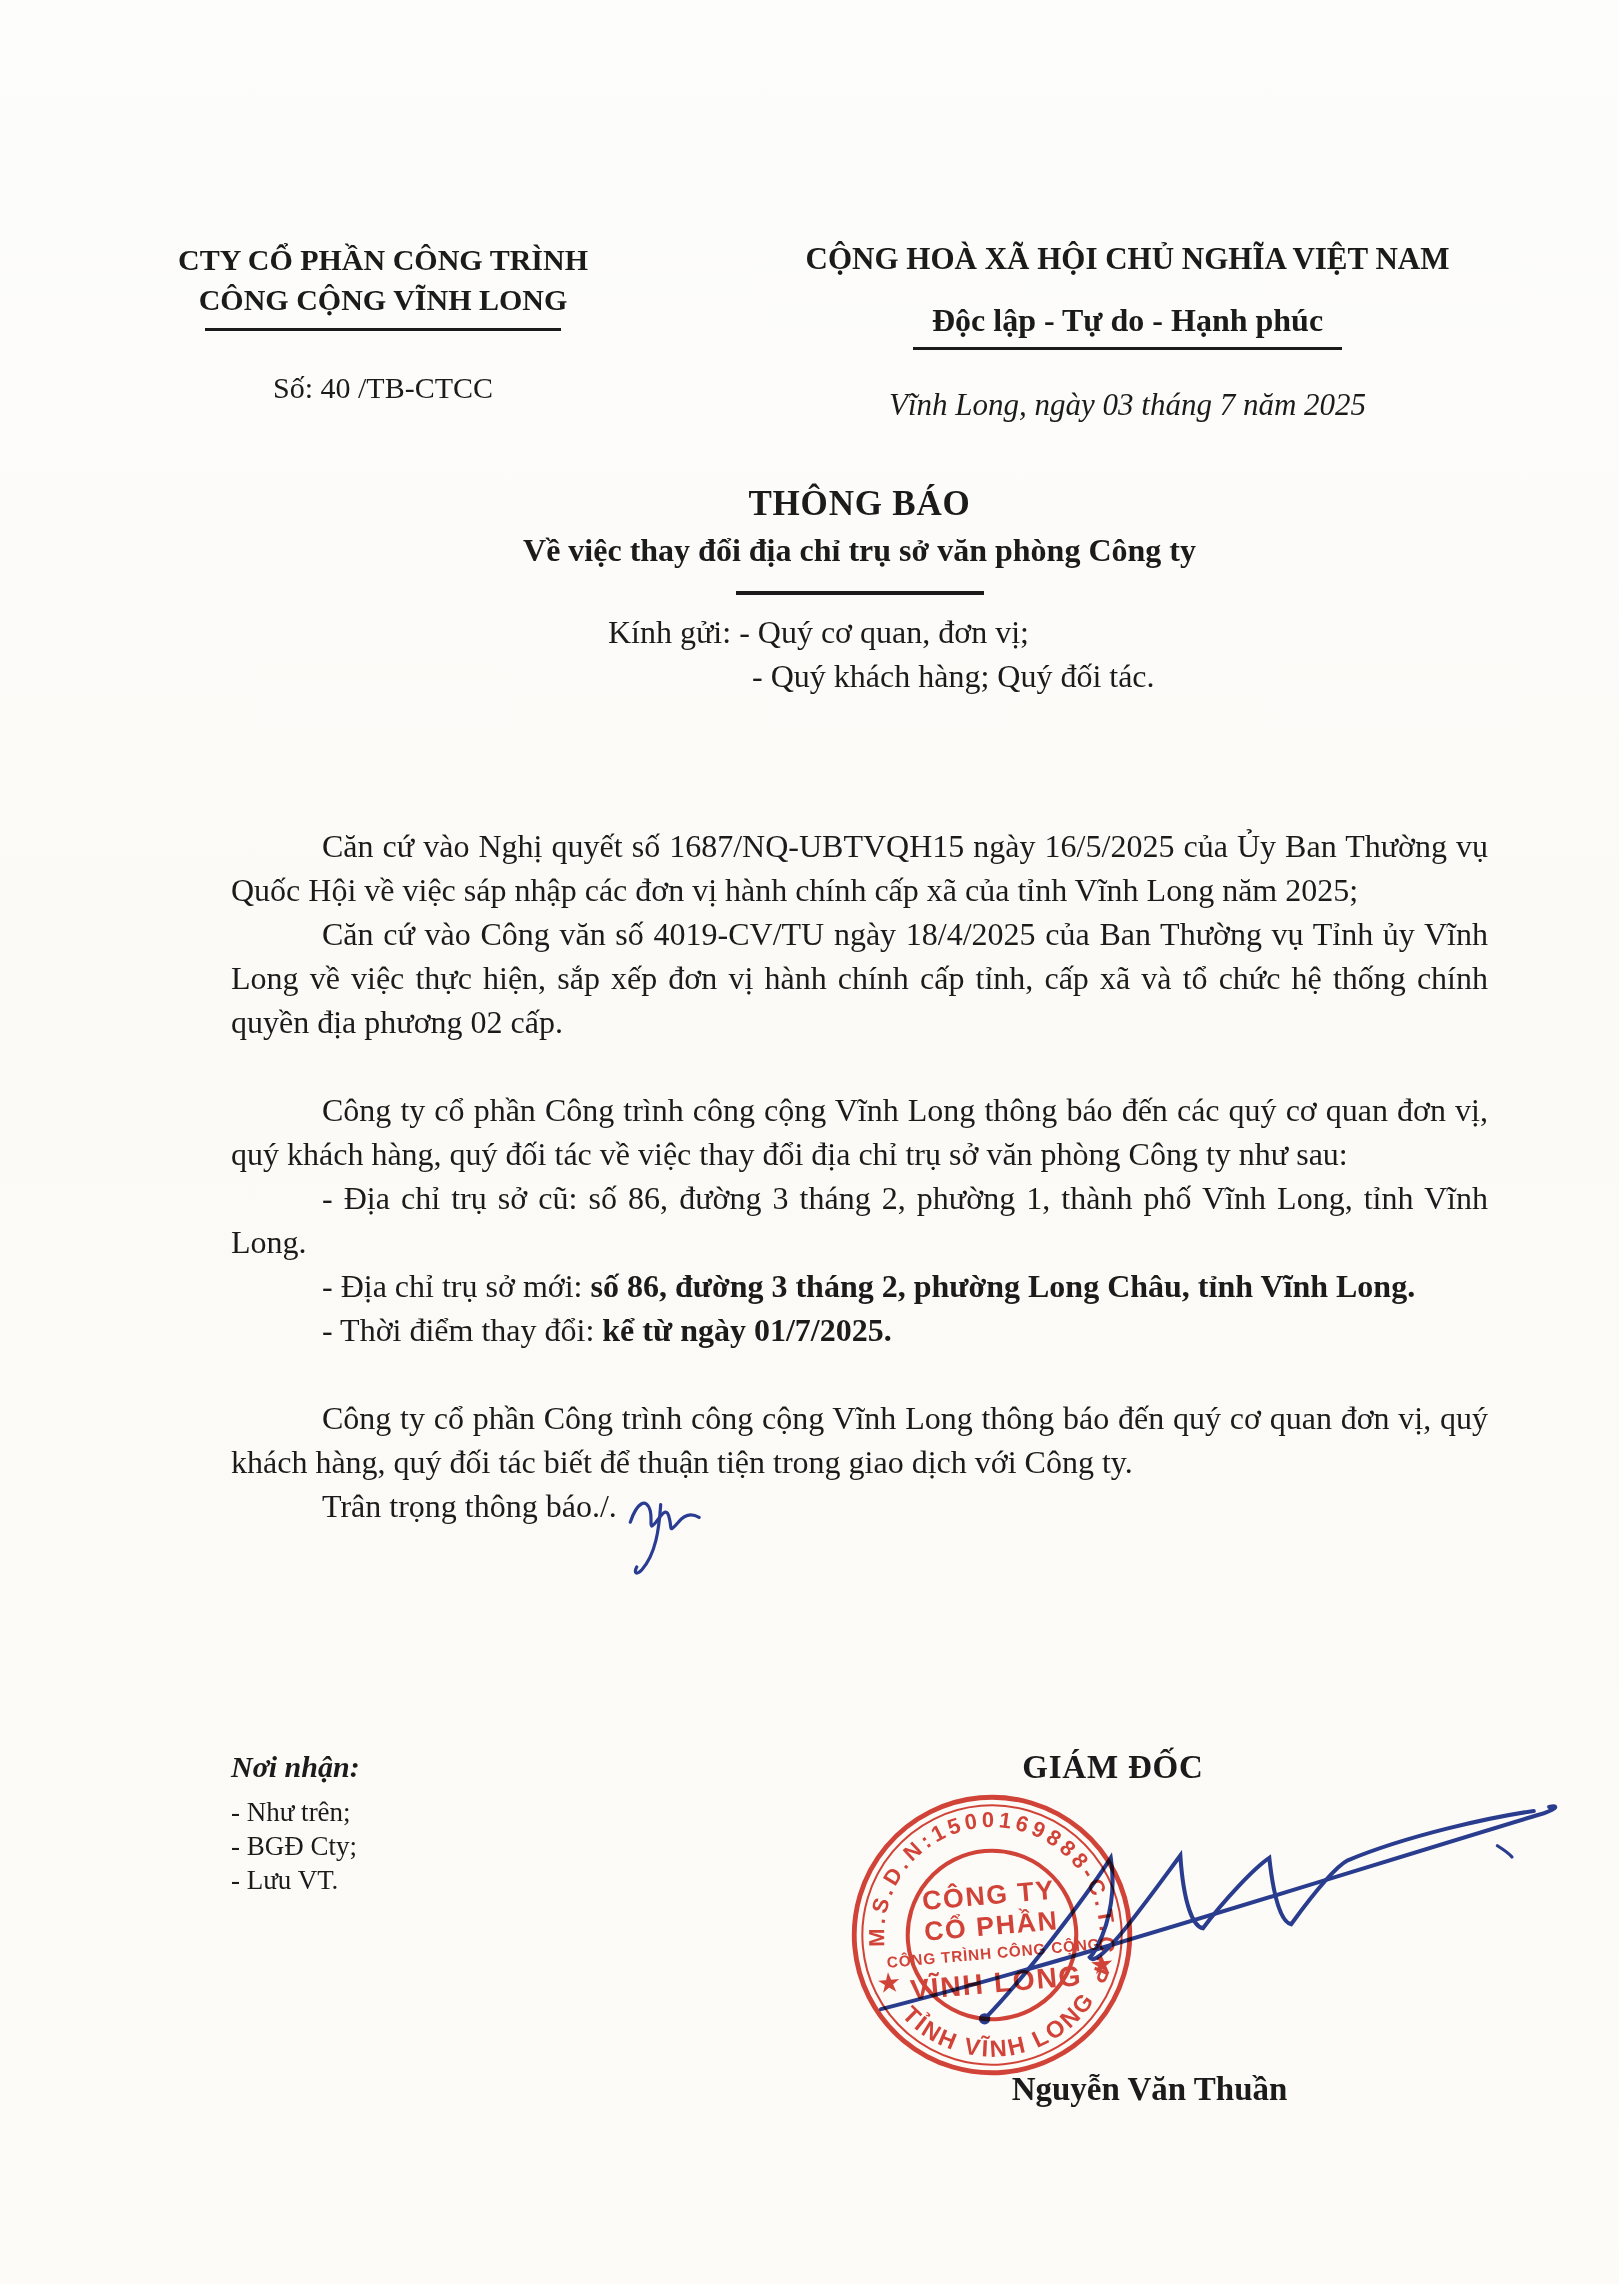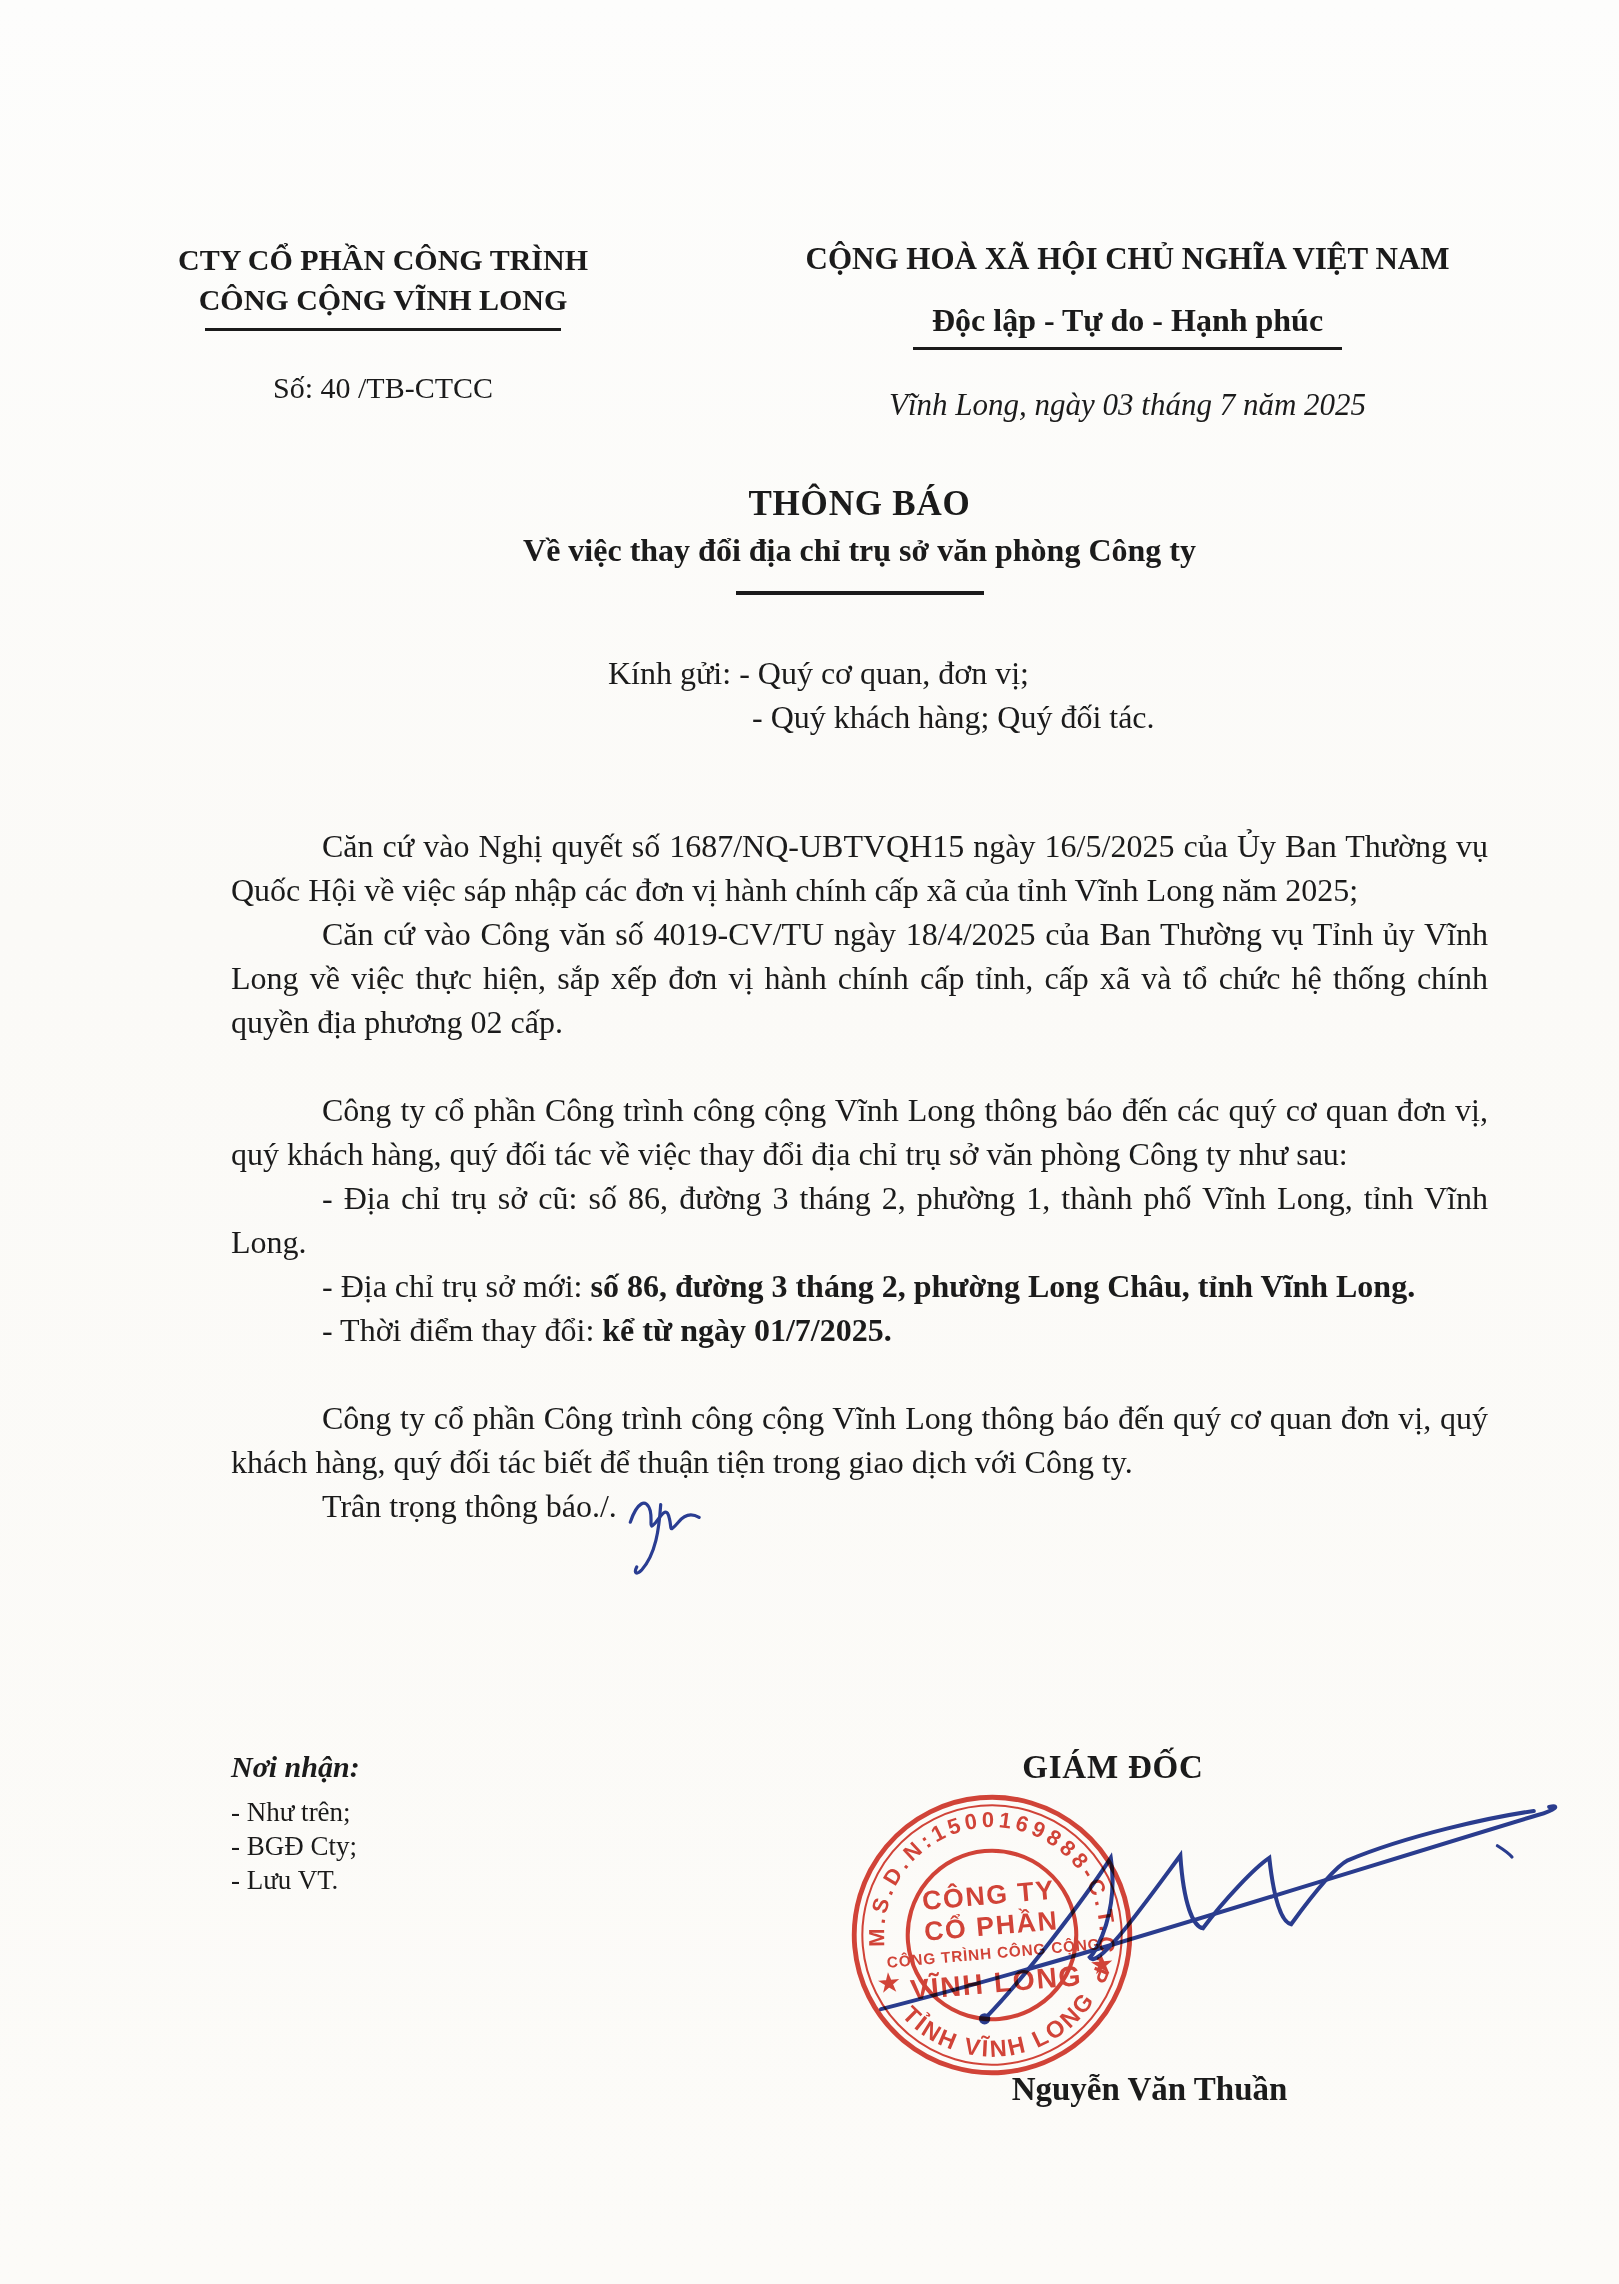--- a/index.html
+++ b/index.html
@@ -21,21 +21,21 @@
   .rule-left{width:356px;margin-top:8px;}
   .rule-right{width:429px;}
   .doc-number{margin-top:40px;font-size:30px;white-space:nowrap;}
   .date-line{margin-top:37px;font-size:31px;font-style:italic;white-space:nowrap;}
 
   .title-block{position:absolute;left:231px;top:484px;width:1257px;text-align:center;}
   .title-main{font-weight:bold;font-size:35px;line-height:39px;letter-spacing:0.8px;}
   .title-sub{font-weight:bold;font-size:32px;line-height:39px;margin-top:8px;}
   .rule-title{width:248px;height:4px;margin-top:21px;}
 
-  .salutation{position:absolute;left:608px;top:651px;font-size:32px;line-height:44px;}
+  .salutation{position:absolute;left:608px;top:610px;font-size:32px;line-height:44px;}
   .salutation .s2{padding-left:144px;}
 
   .body-block{
     position:absolute;left:231px;top:824px;width:1257px;
     font-size:32px;line-height:44px;text-align:justify;
   }
   .body-block p{margin:0;text-indent:91px;}
   .gap-after{margin-bottom:44px !important;}
   b{font-weight:bold;}
   .closing-line{white-space:nowrap;}

